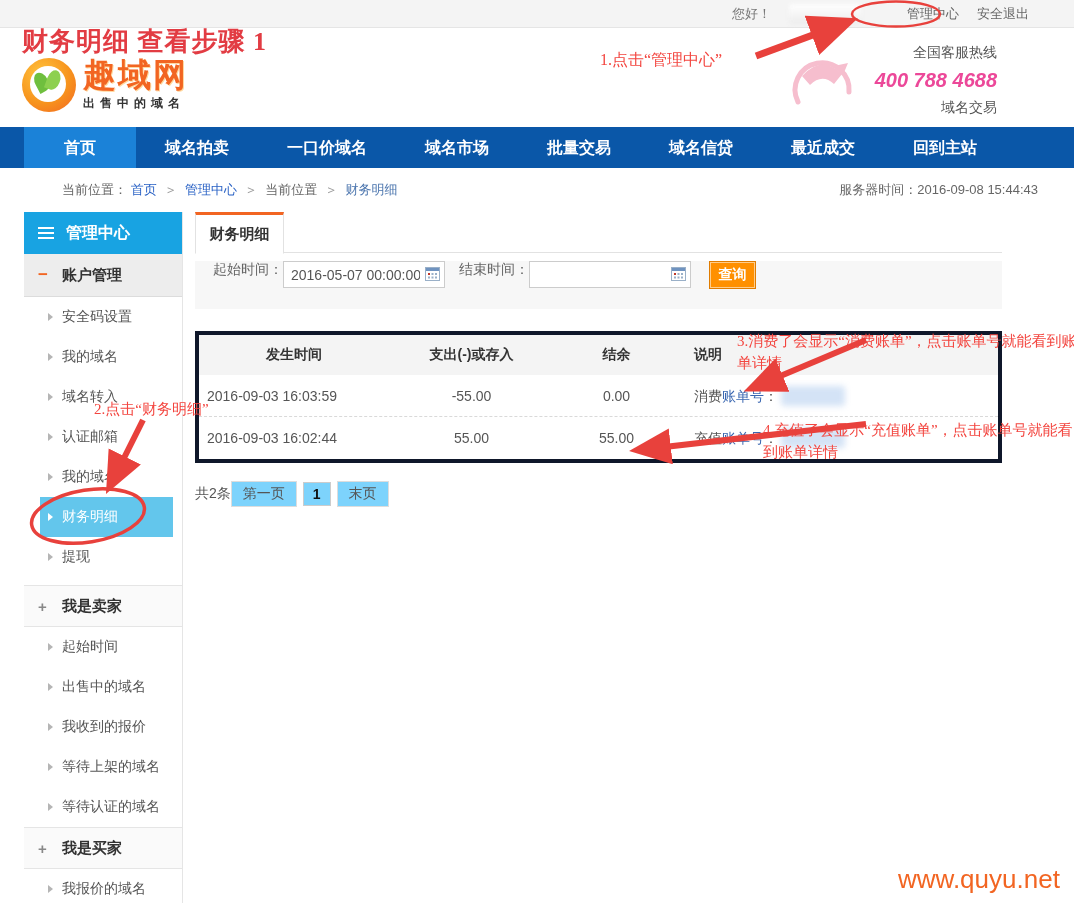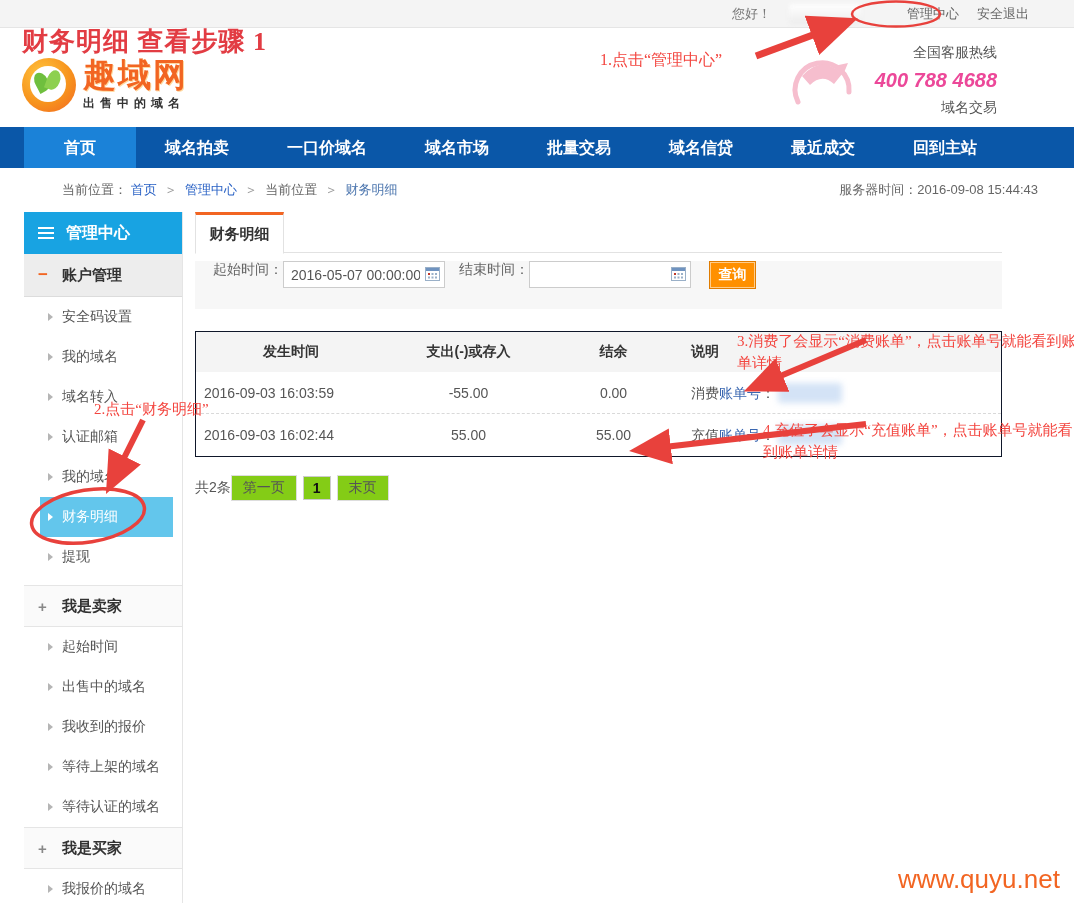--- a/index.html
+++ b/index.html
@@ -130,38 +130,38 @@
     width:162px; height:27px; border:1px solid #ccc; background:#fff;
     font-size:14px; color:#555; padding:0 24px 0 7px; font-family:inherit;
   }
   .cal-icon { position:absolute; right:5px; top:6px; cursor:pointer; }
   .search-btn {
     width:47px; height:28px; background:#ff9000; border:1px solid #e07c00;
     box-shadow:inset 0 0 0 1px rgba(255,255,255,.55);
     color:#fff; font-size:14px; font-weight:bold; cursor:pointer; margin-left:4px;
     font-family:inherit;
   }
-  .datatable { margin-top:22px; border:1px solid #0f172a; font-size:14px; }
+  .datatable { margin-top:22px; border:4px solid #0f172a; font-size:14px; }
   .t-row { display:flex; align-items:center; height:42px; color:#555; }
   .t-head { background:#f4f4f4; height:40px; font-weight:bold; color:#333; }
   .t-row.dash { border-bottom:1px dashed #d9d9d9; }
   .c1 { width:190px; text-align:center; }
   .c2 { width:165px; text-align:center; }
   .c3 { width:125px; text-align:center; }
   .c4 { flex:1; text-align:left; padding-left:15px; }
   .t-row:not(.t-head) .c1 { text-align:left; padding-left:8px; }
   .bill-link { color:#3a67b1; text-decoration:none; cursor:pointer; }
   .bill-blur {
     display:inline-block; width:64px; height:20px; vertical-align:-5px;
     background:rgba(205,222,245,.85); border-radius:3px; filter:blur(3px); margin-left:3px;
   }
   .pagination { margin-top:18px; display:flex; align-items:center; font-size:14px; color:#555; }
   .pg-total { }
   .pg-btn {
-    border:1px solid #ddd; background:#84cc16; color:#555; font-size:14px;
+    border:1px solid #ddd; background:#7dd3fc; color:#555; font-size:14px;
     padding:3px 11px; margin-right:6px; cursor:pointer; font-family:inherit;
   }
   .pg-btn.current { font-weight:bold; color:#111; padding:3px 9px; border-color:#ccc; }
   .overlay-svg { position:absolute; left:0; top:0; z-index:50; pointer-events:none; }
 </style>
 </head>
 <body>
 
 <div class="topbar">
   <span class="greet">您好！</span>

